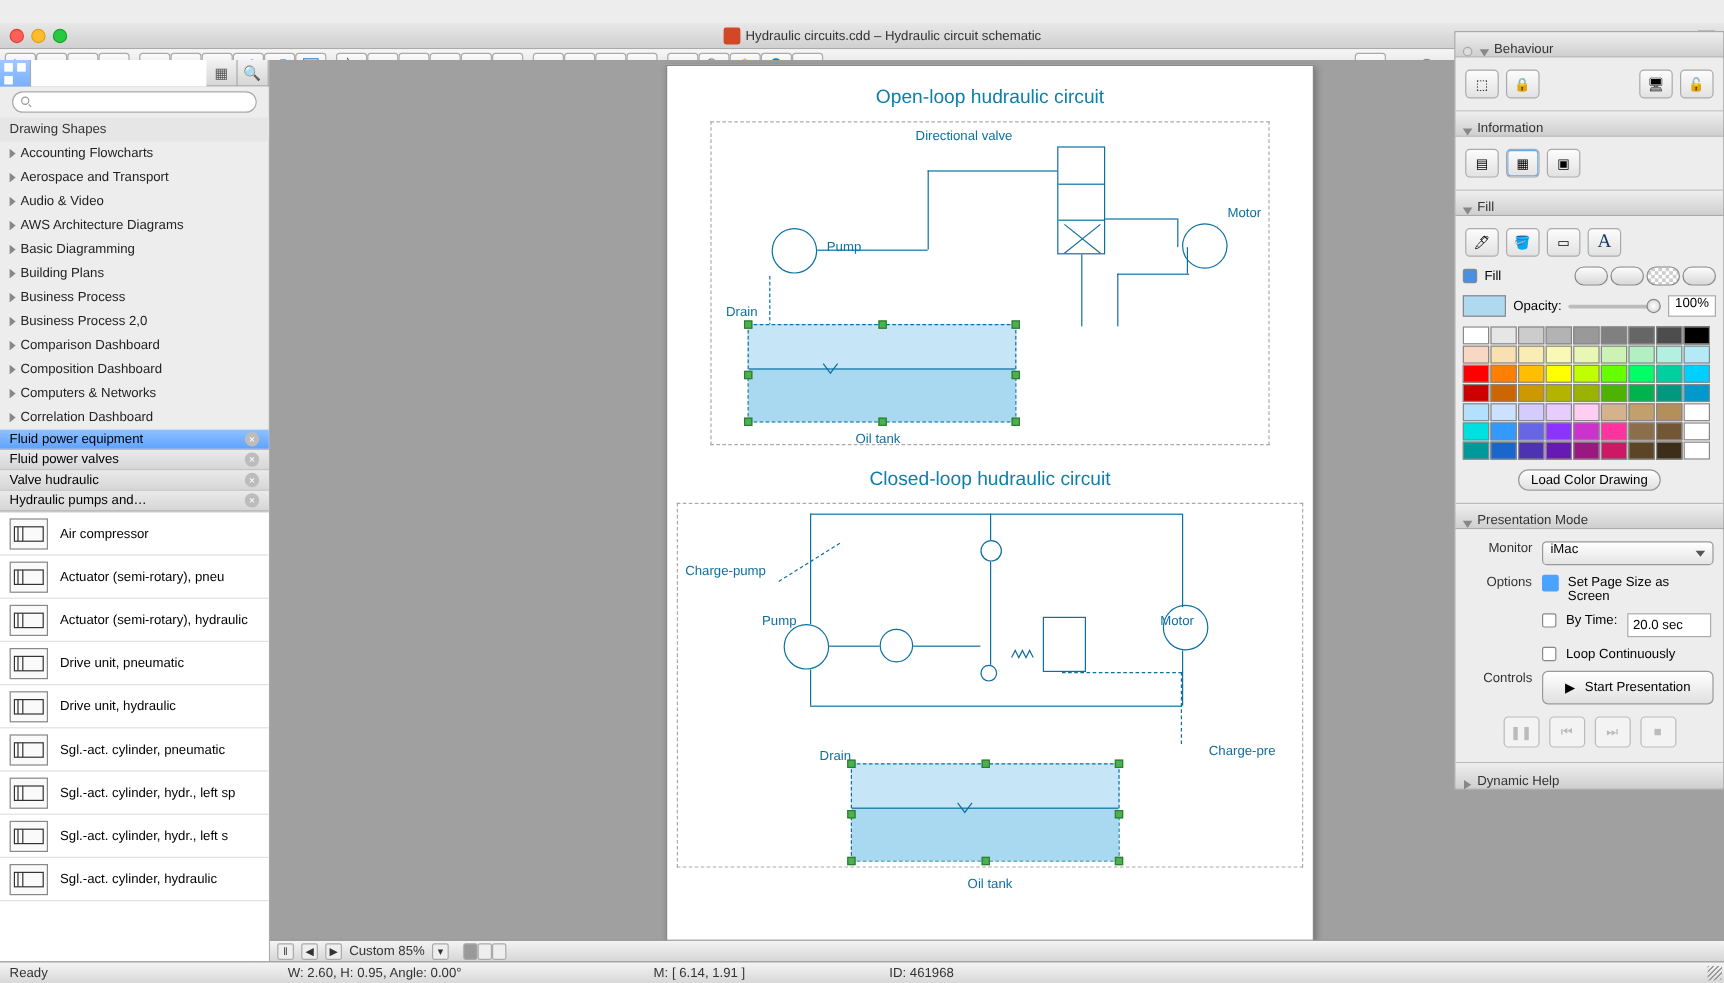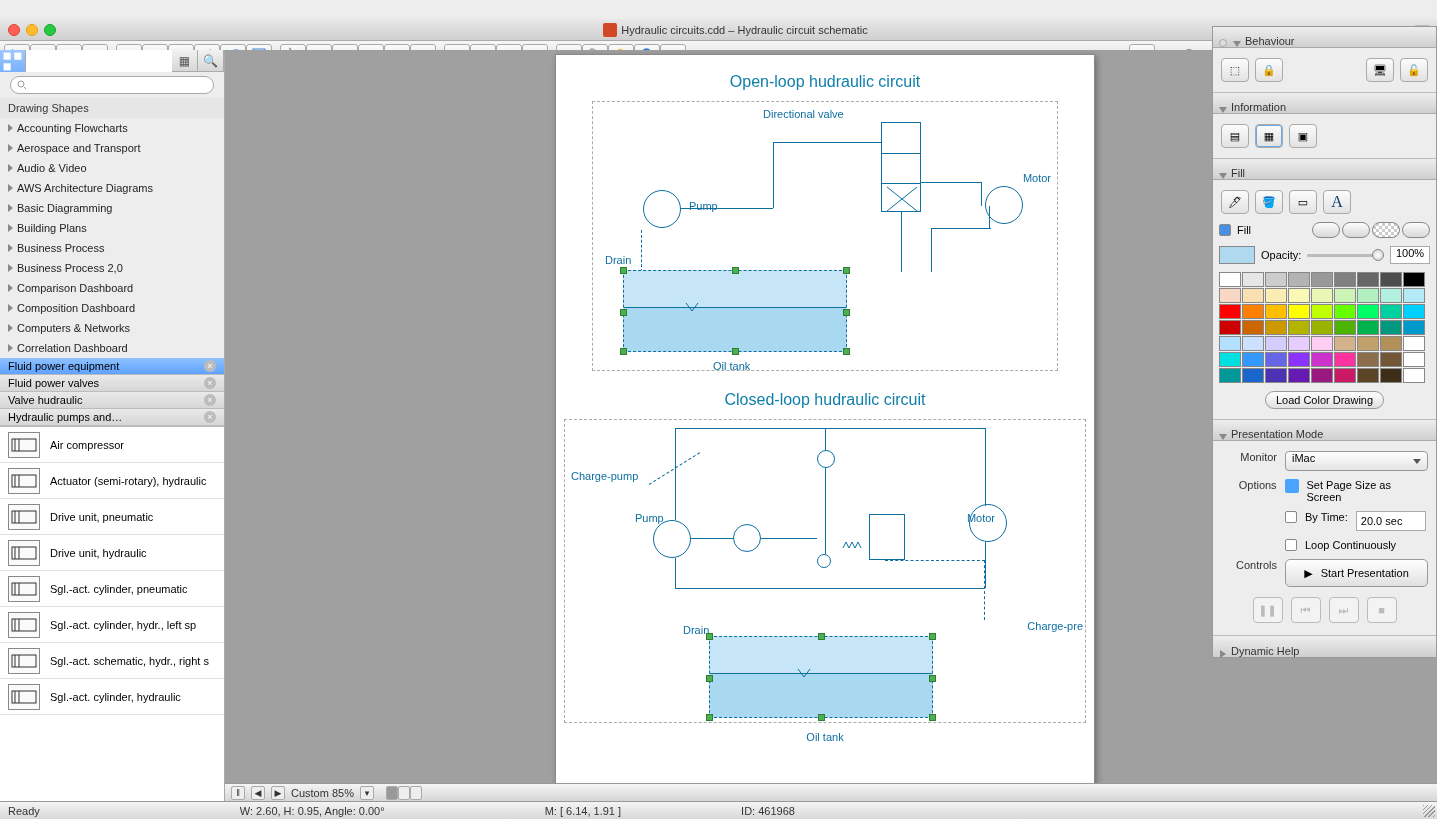--- a/index.html
+++ b/index.html
@@ -306,20 +306,30 @@
         <span>Air compressor</span>
       </div>
       <div class="shape-item">
         <div class="shape-thumb">
           <svg viewBox="0 0 26 20">
             <rect x="1" y="4" width="24" height="12" fill="none" stroke="#333"></rect>
             <line x1="4" y1="4" x2="4" y2="16" stroke="#333"></line>
             <line x1="8" y1="4" x2="8" y2="16" stroke="#333"></line>
           </svg>
         </div>
+        <span>Actuator (semi-rotary), pneu</span>
+      </div>
+      <div class="shape-item">
+        <div class="shape-thumb">
+          <svg viewBox="0 0 26 20">
+            <rect x="1" y="4" width="24" height="12" fill="none" stroke="#333"></rect>
+            <line x1="4" y1="4" x2="4" y2="16" stroke="#333"></line>
+            <line x1="8" y1="4" x2="8" y2="16" stroke="#333"></line>
+          </svg>
+        </div>
         <span>Actuator (semi-rotary), hydraulic</span>
       </div>
       <div class="shape-item">
         <div class="shape-thumb">
           <svg viewBox="0 0 26 20">
             <rect x="1" y="4" width="24" height="12" fill="none" stroke="#333"></rect>
             <line x1="4" y1="4" x2="4" y2="16" stroke="#333"></line>
             <line x1="8" y1="4" x2="8" y2="16" stroke="#333"></line>
           </svg>
         </div>
@@ -356,21 +366,21 @@
         <span>Sgl.-act. cylinder, hydr., left sp</span>
       </div>
       <div class="shape-item">
         <div class="shape-thumb">
           <svg viewBox="0 0 26 20">
             <rect x="1" y="4" width="24" height="12" fill="none" stroke="#333"></rect>
             <line x1="4" y1="4" x2="4" y2="16" stroke="#333"></line>
             <line x1="8" y1="4" x2="8" y2="16" stroke="#333"></line>
           </svg>
         </div>
-        <span>Sgl.-act. schematic, hydr., right s</span>
+        <span>Sgl.-act. cylinder, hydr., left s</span>
       </div>
       <div class="shape-item">
         <div class="shape-thumb">
           <svg viewBox="0 0 26 20">
             <rect x="1" y="4" width="24" height="12" fill="none" stroke="#333"></rect>
             <line x1="4" y1="4" x2="4" y2="16" stroke="#333"></line>
             <line x1="8" y1="4" x2="8" y2="16" stroke="#333"></line>
           </svg>
         </div>
         <span>Sgl.-act. cylinder, hydraulic</span>
@@ -447,21 +457,21 @@
       <div class="wire" style="top:8px;left:420px;width:1px;height:78px;"></div>
       <div class="wire" style="top:168px;left:110px;width:310px;height:1px;"></div>
       <div class="wire" style="top:138px;left:110px;width:1px;height:30px;"></div>
       <div class="wire" style="top:122px;left:420px;width:1px;height:46px;"></div>
       <div class="wire" style="top:118px;left:126px;width:42px;height:1px;"></div>
       <div class="wire" style="top:118px;left:196px;width:56px;height:1px;"></div>
       <div class="wired" style="top:64px;left:84px;width:60px;height:1px;border-top-width:1px;transform:rotate(-32deg);transform-origin:left;"></div>
       <div class="wired" style="top:140px;left:320px;width:100px;height:1px;border-top-width:1px;"></div>
       <div class="wired" style="top:140px;right:100px;width:1px;height:60px;border-left-width:1px;"></div>
       <div class="dlabel" style="top:204px;left:118px;">Drain</div>
-      <div class="dlabel" style="top:200px;right:2px;">Charge-pre</div>
+      <div class="dlabel" style="top:200px;right:22px;">Charge-pre</div>
 
       <div class="tank sel-handles" style="top:216px;left:144px;width:224px;height:82px;">
         <div class="water"></div>
         <svg style="position:absolute;top:30px;left:86px;width:16px;height:12px" viewBox="0 0 16 12">
             <path d="M2 2l6 8 6-8" fill="none" stroke="#0e6fa1"></path>
           </svg>
         <div class="h" style="top:-4px;left:-4px;"></div>
           <div class="h" style="top:-4px;left:108px;"></div>
           <div class="h" style="top:-4px;right:-4px;"></div>
         <div class="h" style="top:38px;left:-4px;"></div>

